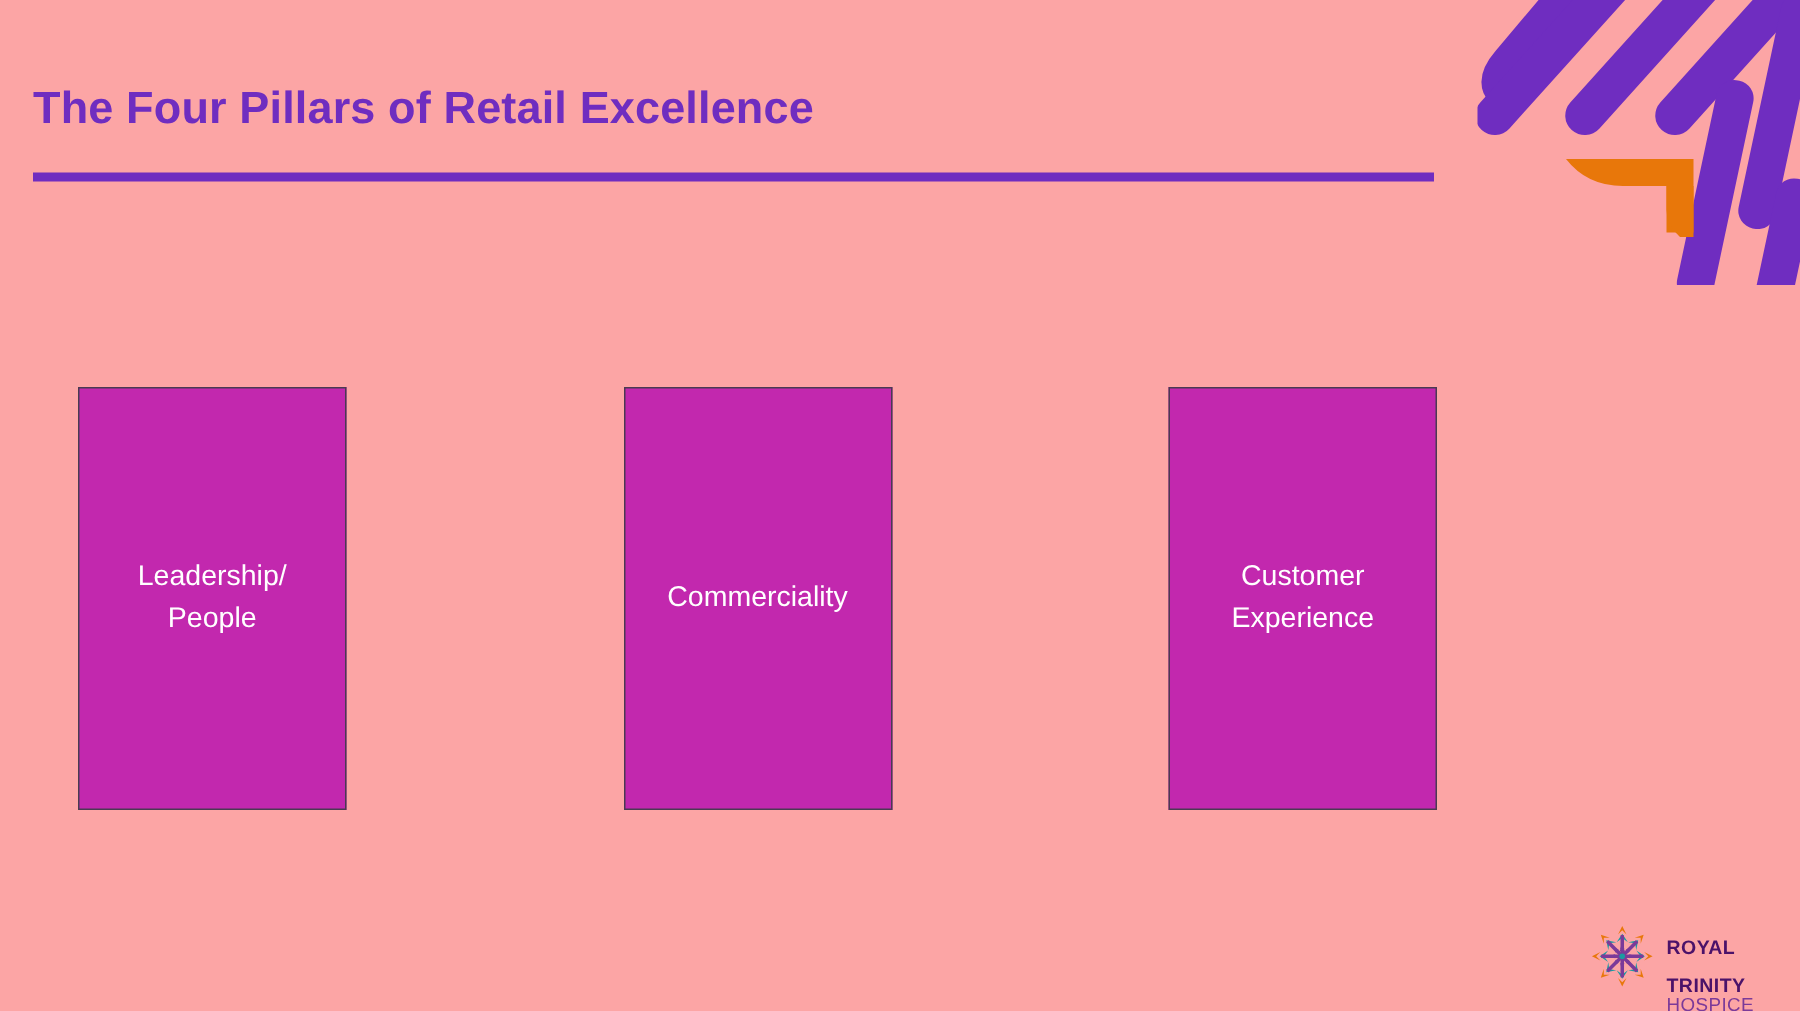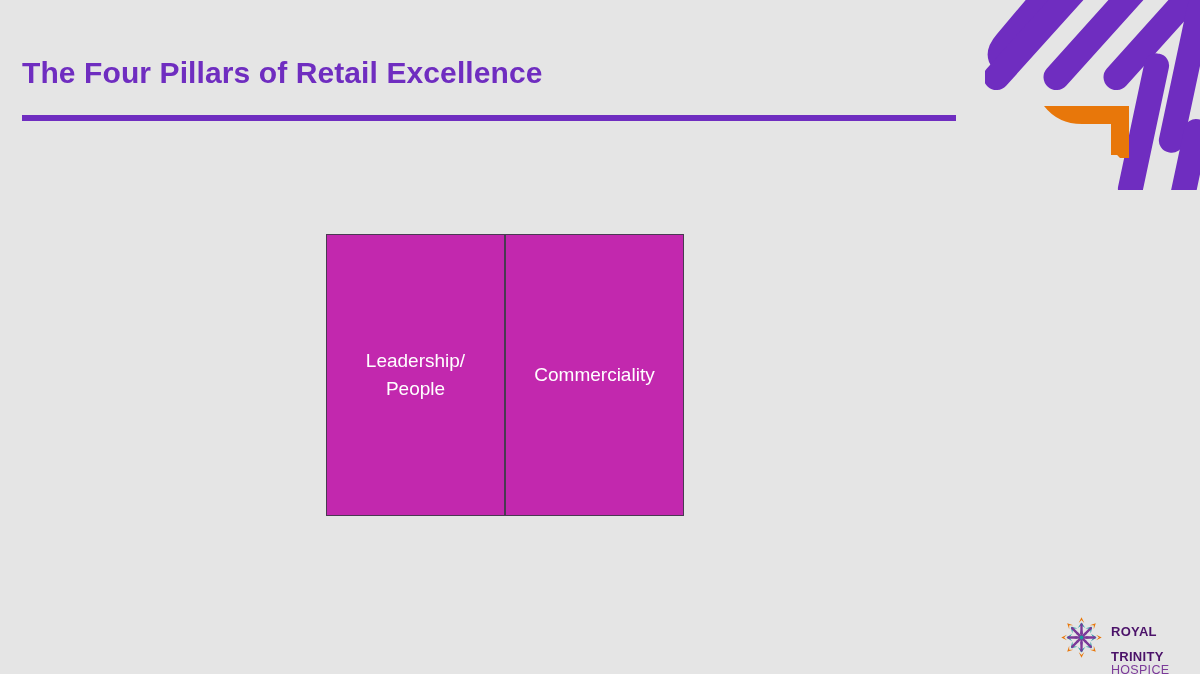--- a/index.html
+++ b/index.html
@@ -8,21 +8,21 @@
     padding: 0;
     background: #ffffff;
   }
   body {
     font-family: "Liberation Sans", sans-serif;
   }
   .slide {
     position: relative;
     width: 1200px;
     height: 674px;
-    background: #e5e5e5;
+    background: #fca5a5;
     overflow: hidden;
   }
 
   
   .slide-title {
     position: absolute;
     left: 22px;
     top: 56px;
     font-size: 30px;
     font-weight: bold;
@@ -50,25 +50,25 @@
   .corner-deco svg {
     display: block;
     width: 215px;
     height: 190px;
   }
 
   
   .pillars {
     position: absolute;
     left: 52px;
-    top: 234px;
+    top: 258px;
     width: 906px;
     height: 282px;
     display: flex;
-    justify-content: center;
+    justify-content: space-between;
   }
   .pillar-box {
     width: 179px;
     height: 282px;
     box-sizing: border-box;
     background: #C228AE;
     border: 1px solid #4a3a52;
     display: flex;
     align-items: center;
     justify-content: center;
@@ -150,20 +150,24 @@
   <div class="title-rule"></div>
 
   <div class="pillars">
     <div class="pillar-box">
       <span class="pillar-label">Leadership/
 People</span>
     </div>
     <div class="pillar-box">
       <span class="pillar-label">Commerciality</span>
     </div>
+    <div class="pillar-box">
+      <span class="pillar-label">Customer
+Experience</span>
+    </div>
   </div>
 
   <div class="logo">
     <div class="logo-mark">
       <svg viewBox="0 0 100 100" width="47" height="47" xmlns="http://www.w3.org/2000/svg" aria-hidden="true">
         <g transform="translate(50,50)">
 
           <g>
             <g transform="rotate(0)">
               <path d="M-6,-4 L0,-14 L6,-4 L0,-9 Z" fill="#7B3A99"></path>

